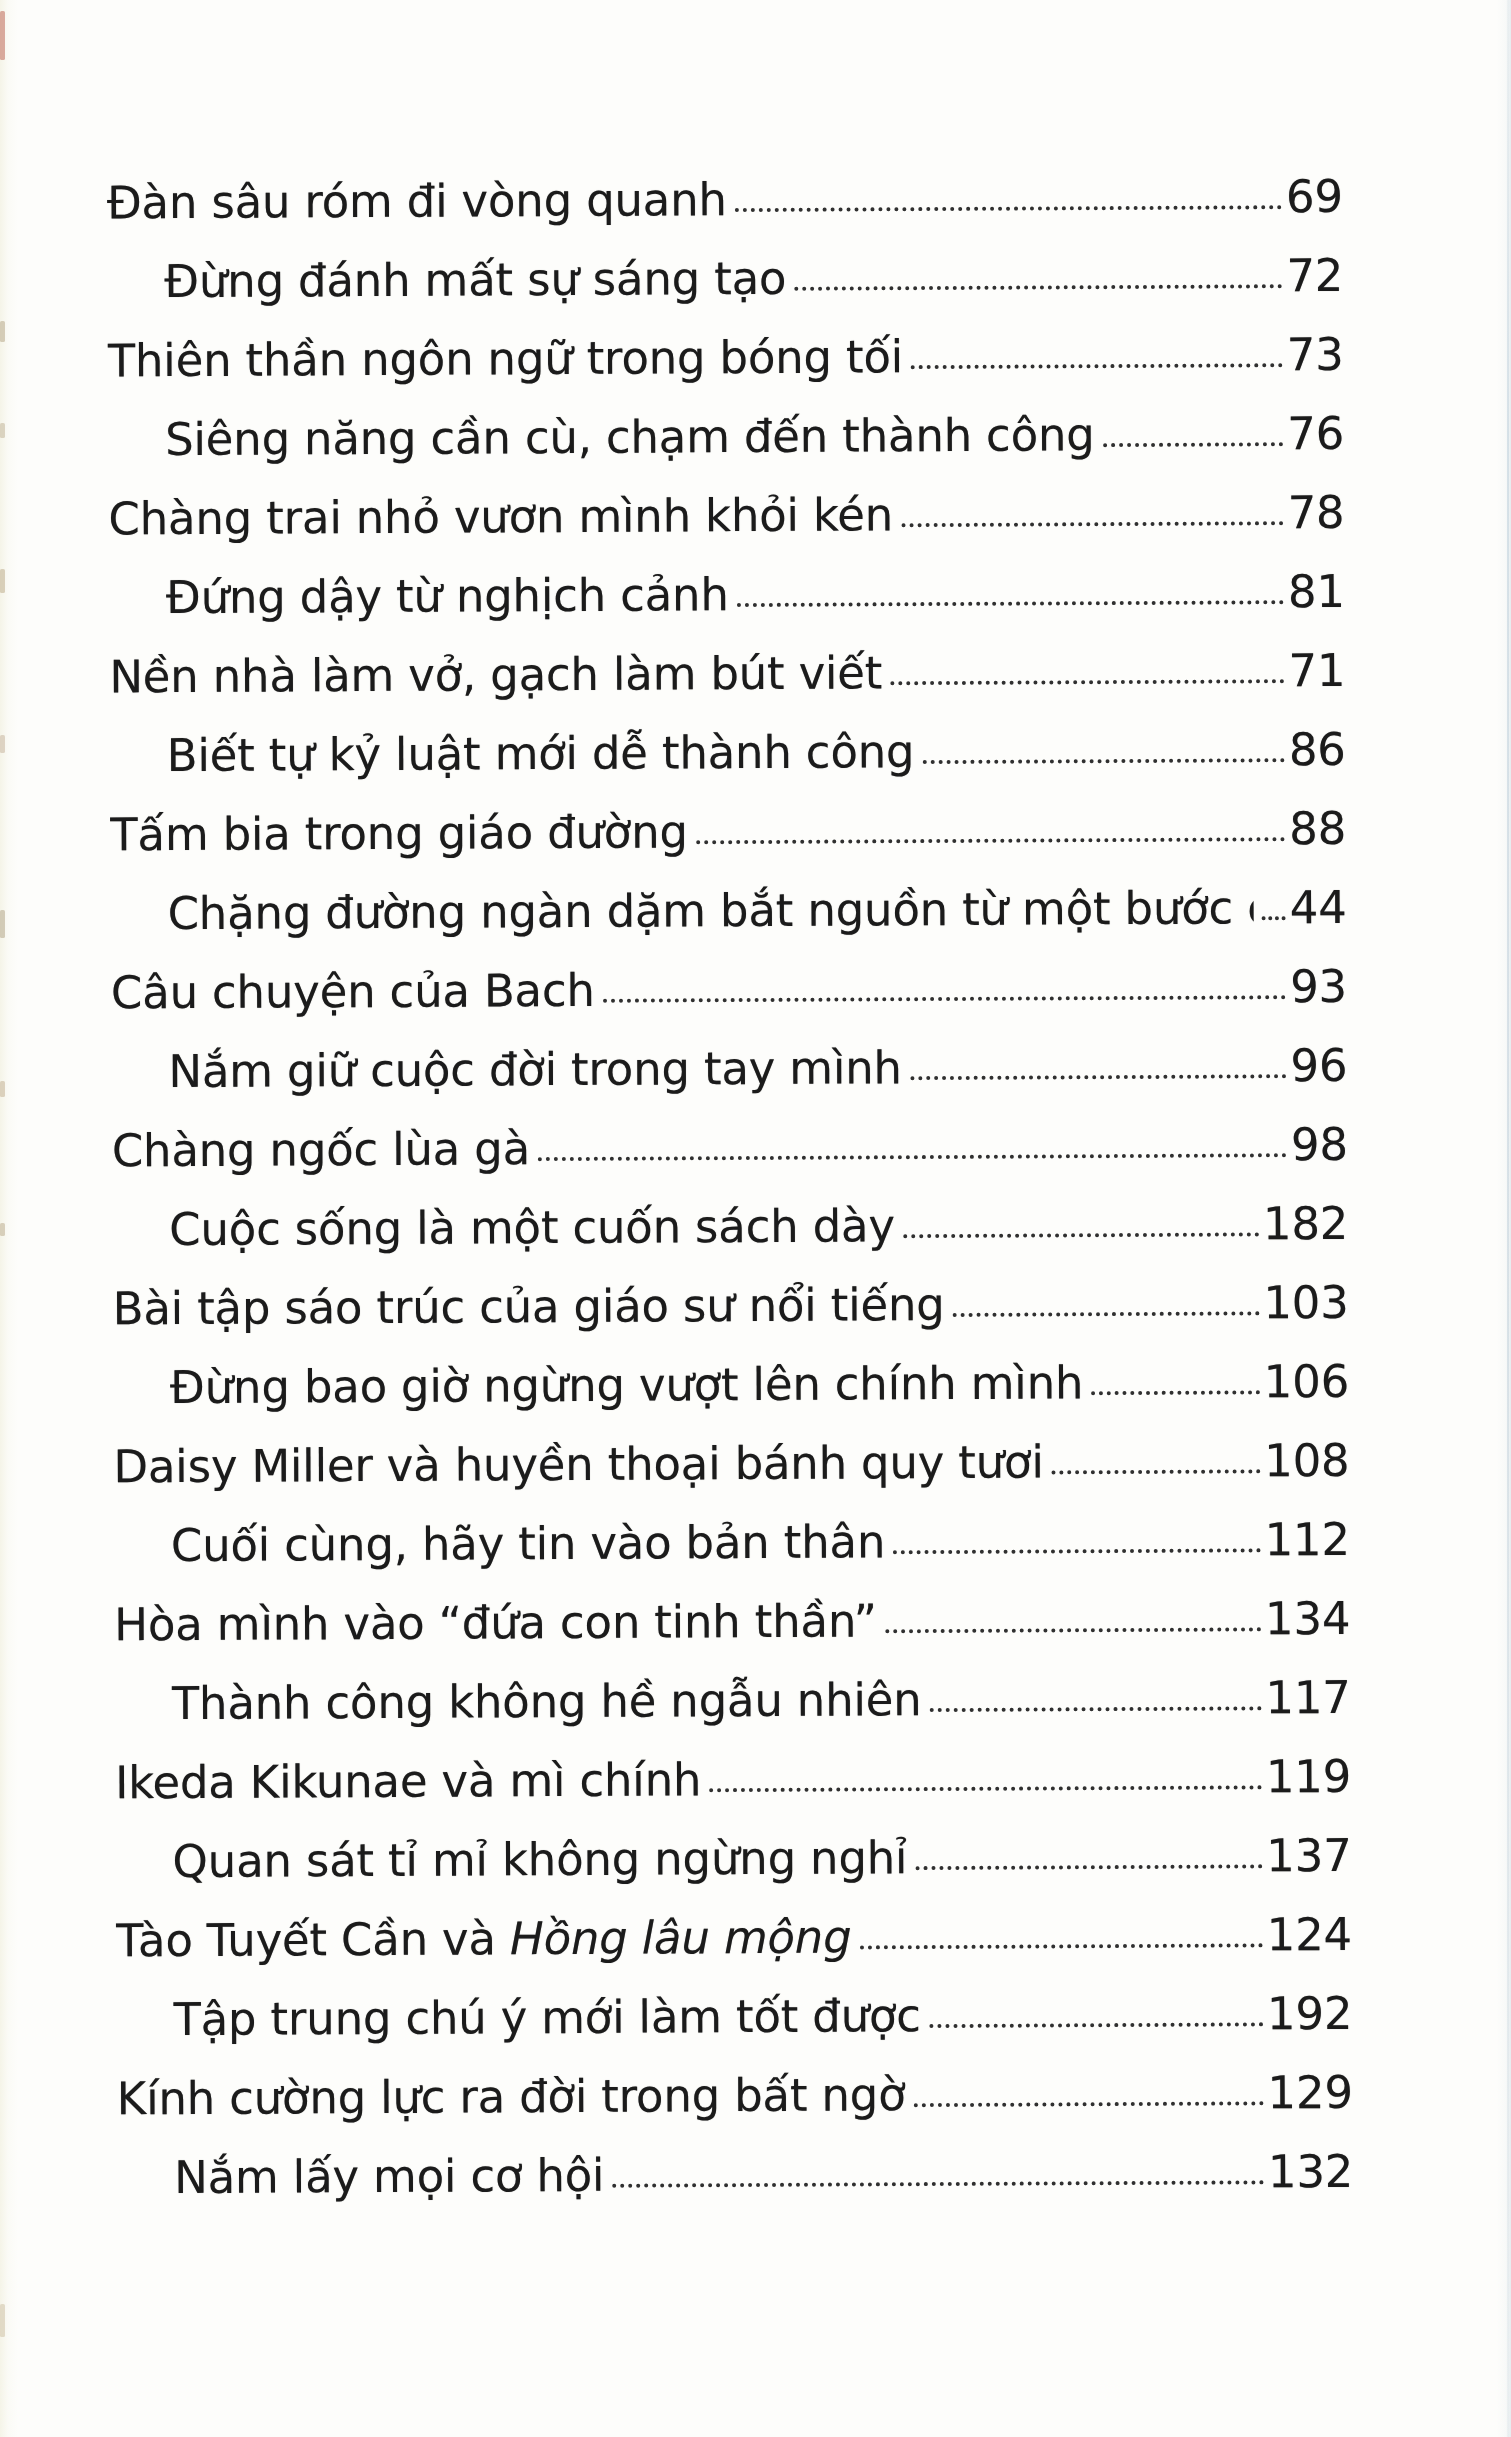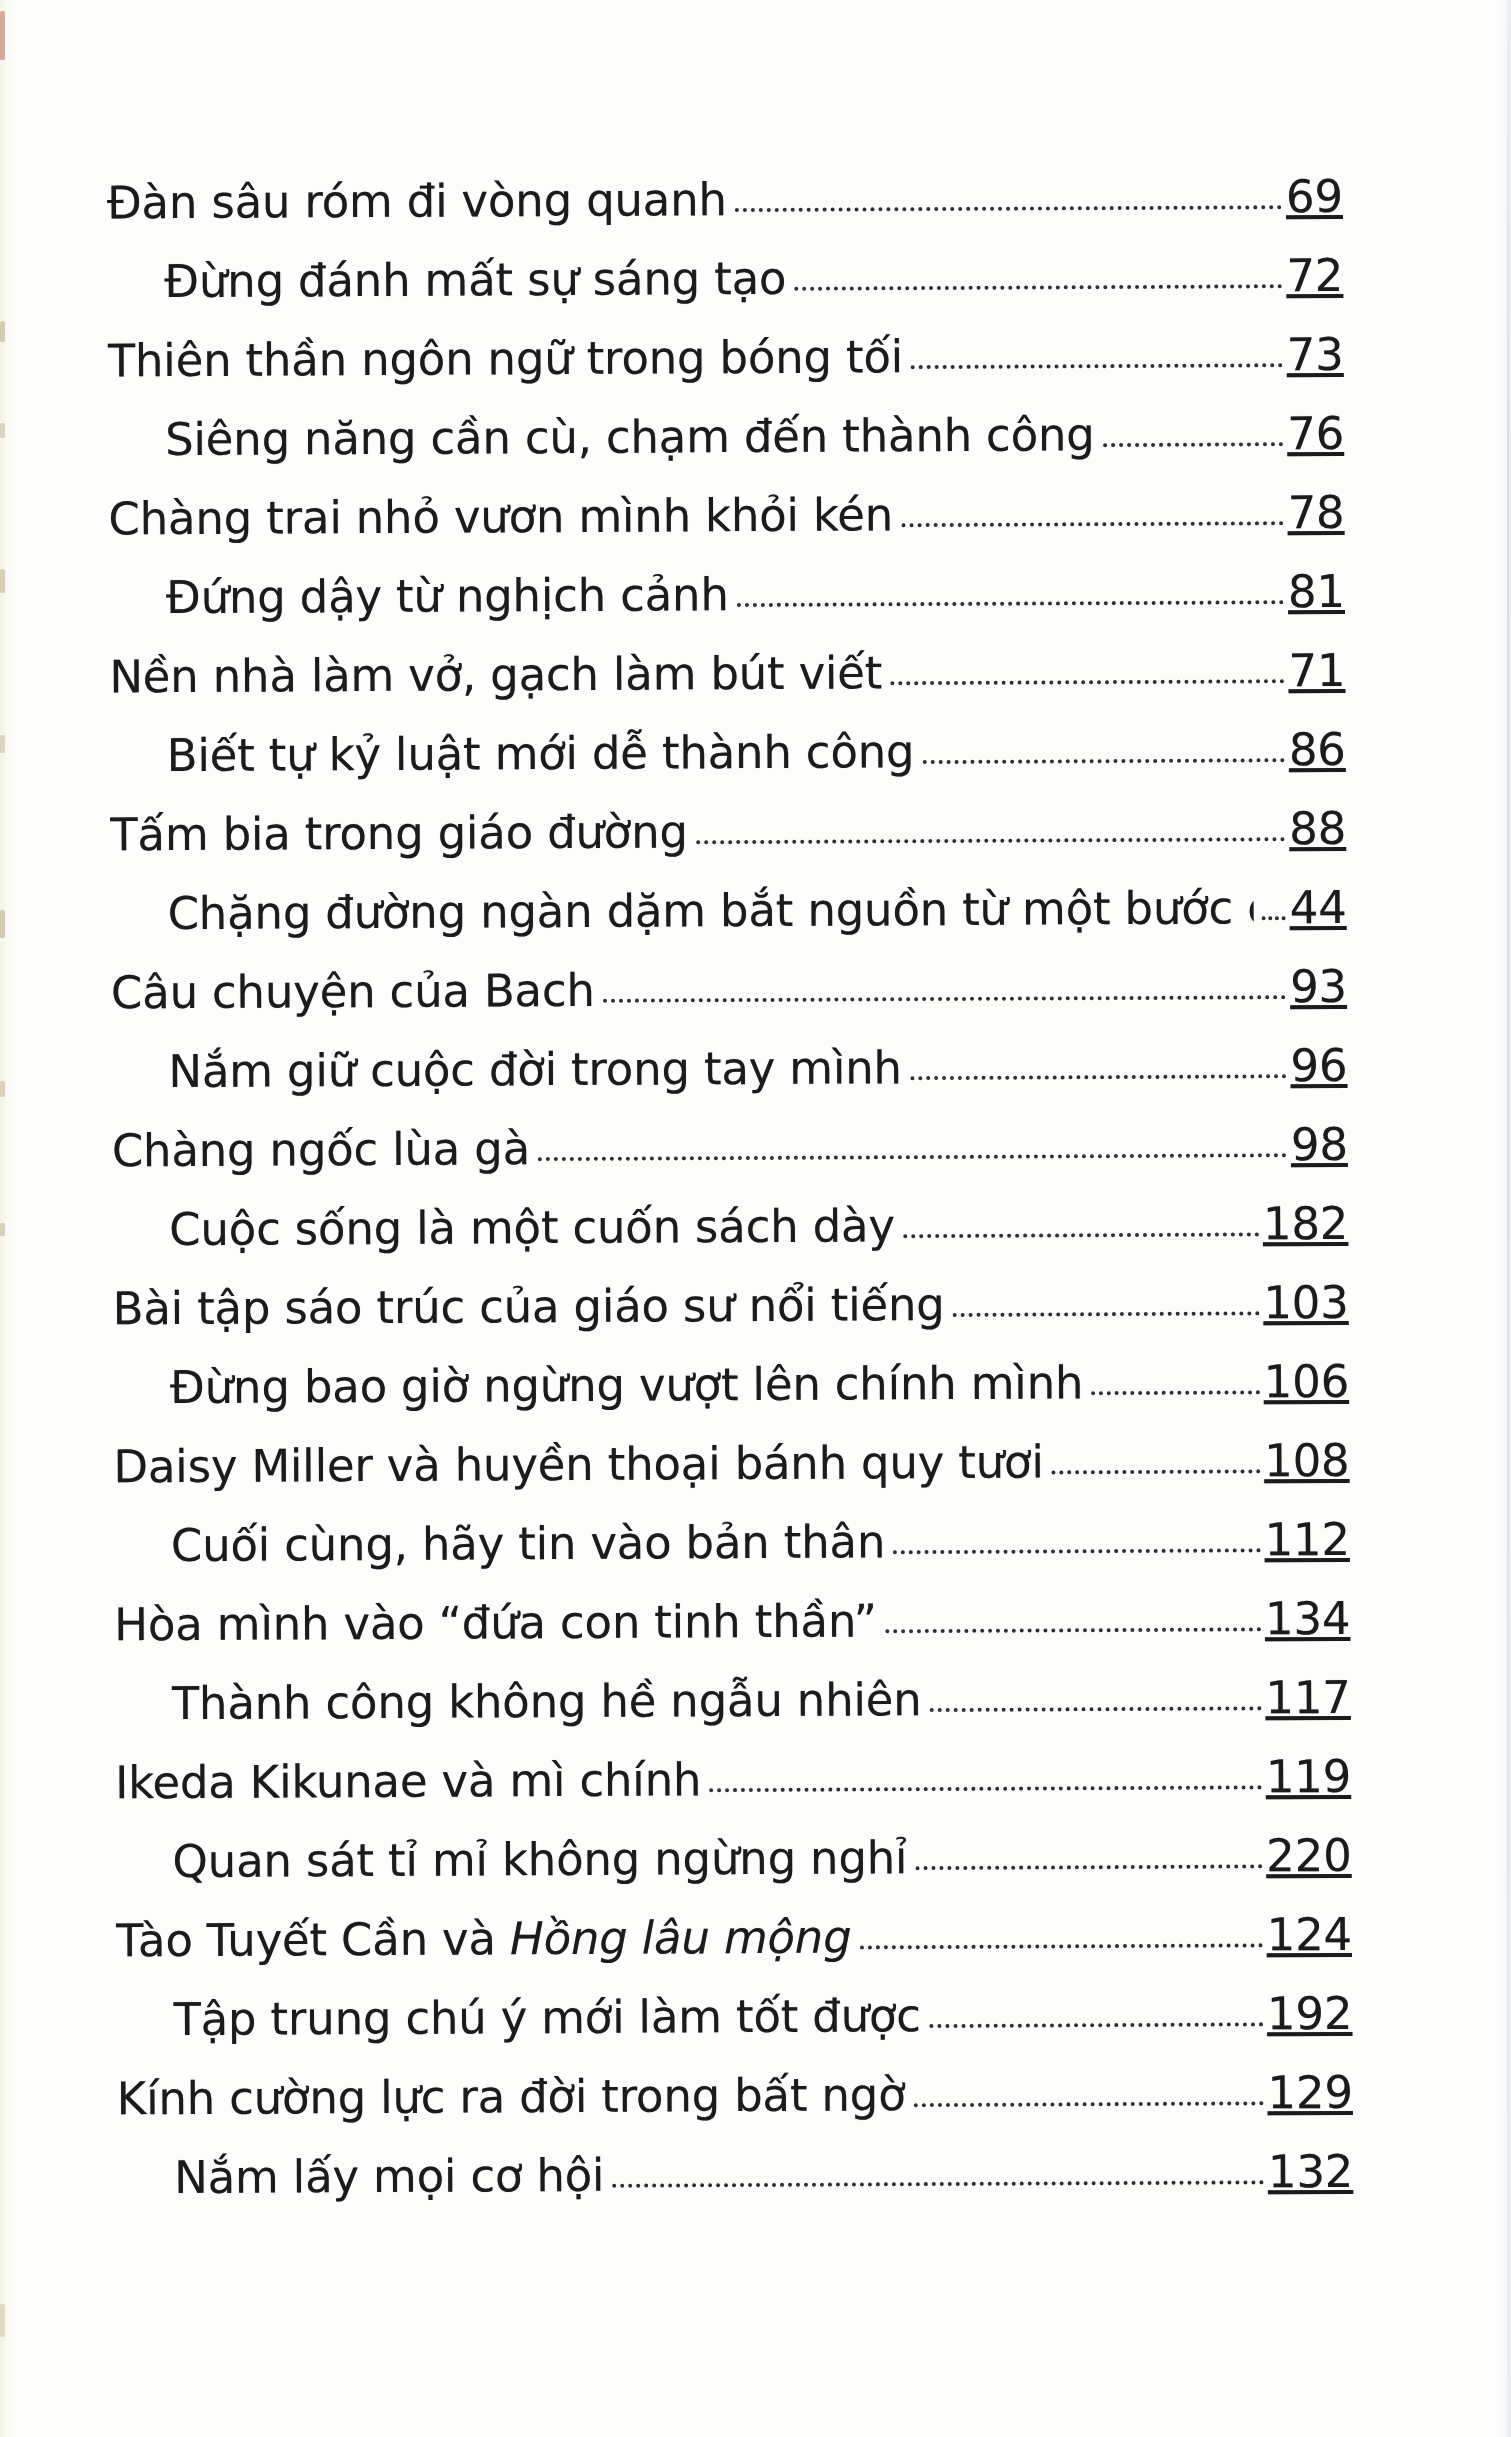--- a/index.html
+++ b/index.html
@@ -80,21 +80,20 @@
     border-bottom: 4.9px dotted #1f1f1f;
     position: relative;
     top: -3.3px;
     margin-left: 8.1px;
     margin-right: 4.1px;
     opacity: 0.92;
   }
   .toc-page {
     flex: 0 0 auto;
     text-align: center;
-    text-decoration: underline;
   }
 </style>
 </head>
 <body>
 
 <div class="page-surface"></div>
 
 <div id="left-edge-artifacts">
     <div class="edge-speck" style="left: 0px; top: 11.4px; height: 49px; background: rgb(192, 106, 90);"></div>
     <div class="edge-speck" style="left: 0px; top: 321px; height: 21px; background: rgb(184, 169, 138);"></div>
@@ -211,21 +210,21 @@
       <span class="toc-page">117</span>
     </div>
     <div class="toc-row">
       <span class="toc-title"><span class="seg-normal">Ikeda Kikunae và mì chính</span></span>
       <span class="toc-dots"></span>
       <span class="toc-page">119</span>
     </div>
     <div class="toc-row indent">
       <span class="toc-title"><span class="seg-normal">Quan sát tỉ mỉ không ngừng nghỉ</span></span>
       <span class="toc-dots"></span>
-      <span class="toc-page">220</span>
+      <span class="toc-page">137</span>
     </div>
     <div class="toc-row">
       <span class="toc-title"><span class="seg-normal">Tào Tuyết Cần và </span><span class="seg-italic">Hồng lâu mộng</span></span>
       <span class="toc-dots"></span>
       <span class="toc-page">124</span>
     </div>
     <div class="toc-row indent">
       <span class="toc-title"><span class="seg-normal">Tập trung chú ý mới làm tốt được</span></span>
       <span class="toc-dots"></span>
       <span class="toc-page">192</span>

